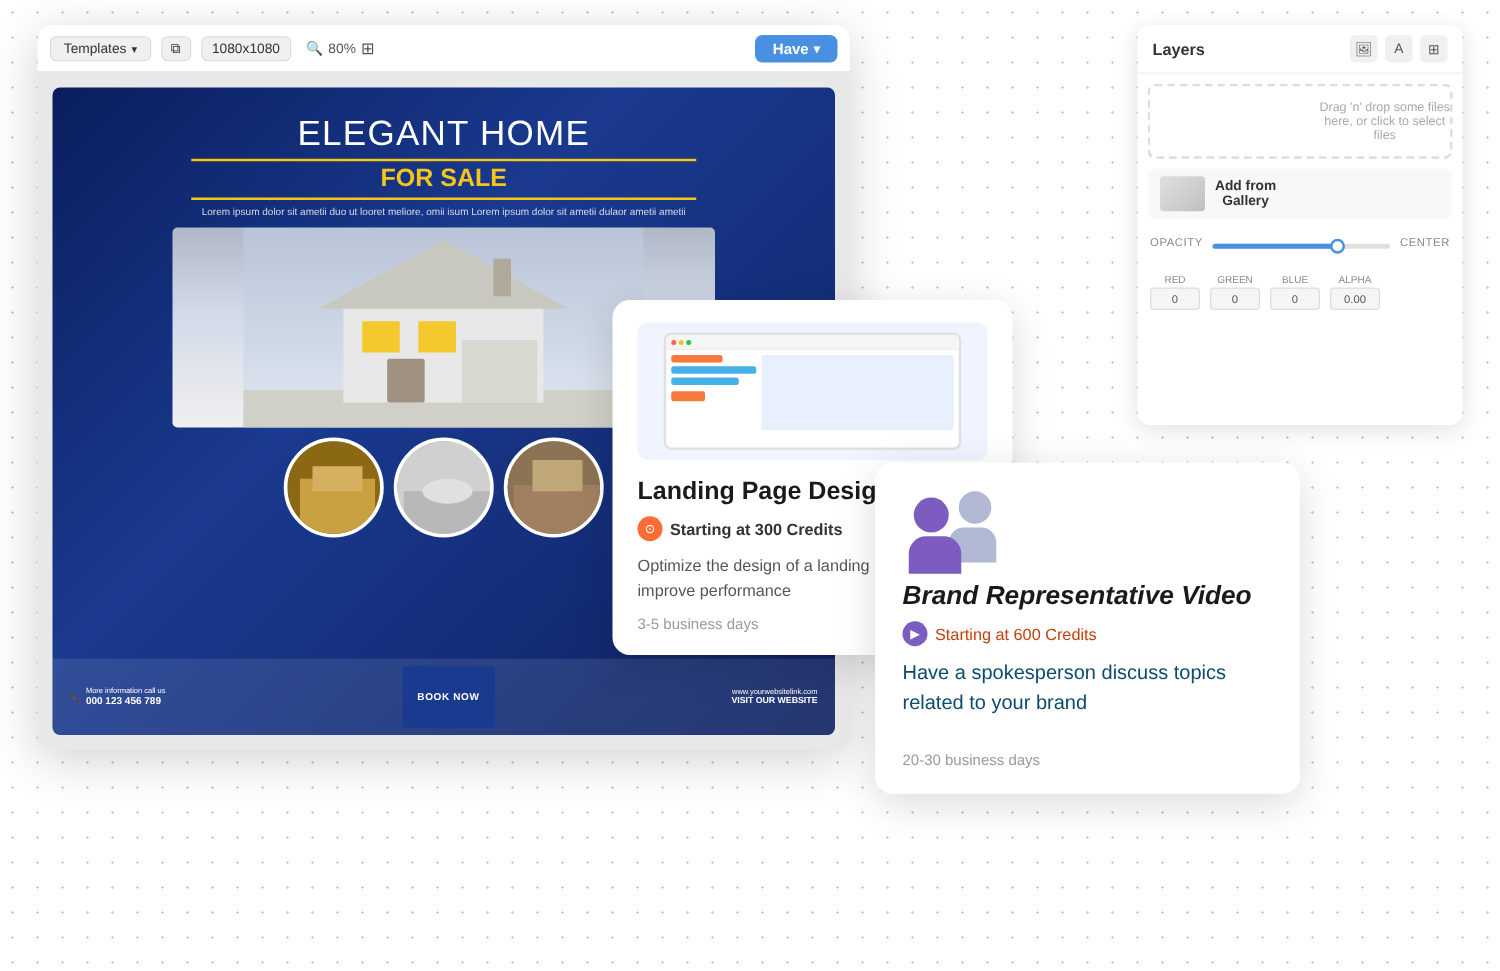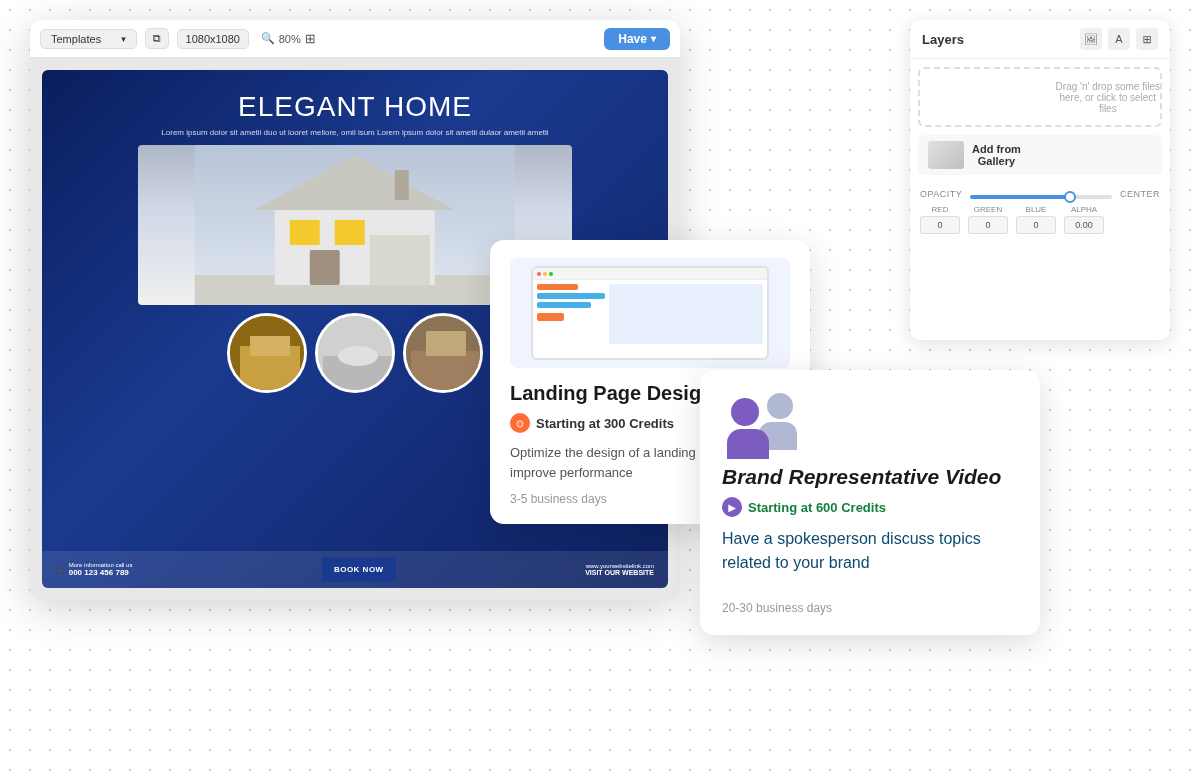--- a/index.html
+++ b/index.html
@@ -48,21 +48,21 @@
 
     .toolbar-btn {
       background: #f0f0f0;
       border: 1px solid #ddd;
       border-radius: 5px;
       padding: 3px 10px;
       font-size: 11px;
       color: #333;
       display: flex;
       align-items: center;
-      gap: 20px;
+      gap: 4px;
       cursor: pointer;
     }
 
     .toolbar-btn .arrow {
       font-size: 9px;
     }
 
     .toolbar-size {
       background: #f0f0f0;
       border: 1px solid #ddd;
@@ -208,21 +208,21 @@
       display: flex;
       align-items: center;
       gap: 4px;
     }
 
     .footer-book-btn {
       background: #1a3a8f;
       color: #fff;
       font-size: 8px;
       font-weight: 700;
-      padding: 8px 12px;
+      padding: 20px 12px;
       border-radius: 2px;
       letter-spacing: 0.5px;
     }
 
     .footer-right {
       color: #fff;
       font-size: 7px;
       text-align: right;
     }
 
@@ -372,20 +372,21 @@
       display: flex;
       flex-direction: column;
       align-items: center;
       gap: 2px;
     }
 
     .color-label-small {
       font-size: 8px;
       color: #888;
       text-transform: uppercase;
+      margin-top: 14px;
     }
 
     .color-field {
       width: 40px;
       height: 18px;
       background: #f5f5f5;
       border: 1px solid #ddd;
       border-radius: 3px;
       display: flex;
       align-items: center;
@@ -632,22 +633,22 @@
       background: #7c5cbf;
       display: flex;
       align-items: center;
       justify-content: center;
       font-size: 10px;
       color: white;
     }
 
     .brand-credits-text {
       font-size: 13px;
-      font-weight: 700;
-      color: #15803d;
+      font-weight: 400;
+      color: #c2410c;
     }
 
     .brand-description {
       font-size: 16px;
       color: #0c4a6e;
       line-height: 1.5;
       margin-bottom: 26px;
     }
 
     .brand-duration {
@@ -684,20 +685,21 @@
       <span class="arrow">▾</span>
     </button>
   </div>
 
   <div class="editor-body">
     <div class="canvas-area">
 
       <div class="design-card">
         <div class="design-card-inner">
           <div class="design-title">ELEGANT HOME</div>
+          <div class="design-subtitle">FOR SALE</div>
           <div class="design-lorem">Lorem ipsum dolor sit ametii duo ut looret meliore, omii isum
 Lorem ipsum dolor sit ametii dulaor ametii ametii</div>
 
           <div class="design-house-img">
             
             <svg width="100%" height="100%" viewBox="0 0 320 160" xmlns="http://www.w3.org/2000/svg">
               <rect width="320" height="160" fill="url(#skyGrad)"></rect>
               <defs>
                 <linearGradient id="skyGrad" x1="0" y1="0" x2="0" y2="1">
                   <stop offset="0%" stop-color="#b8c4d8"></stop>

